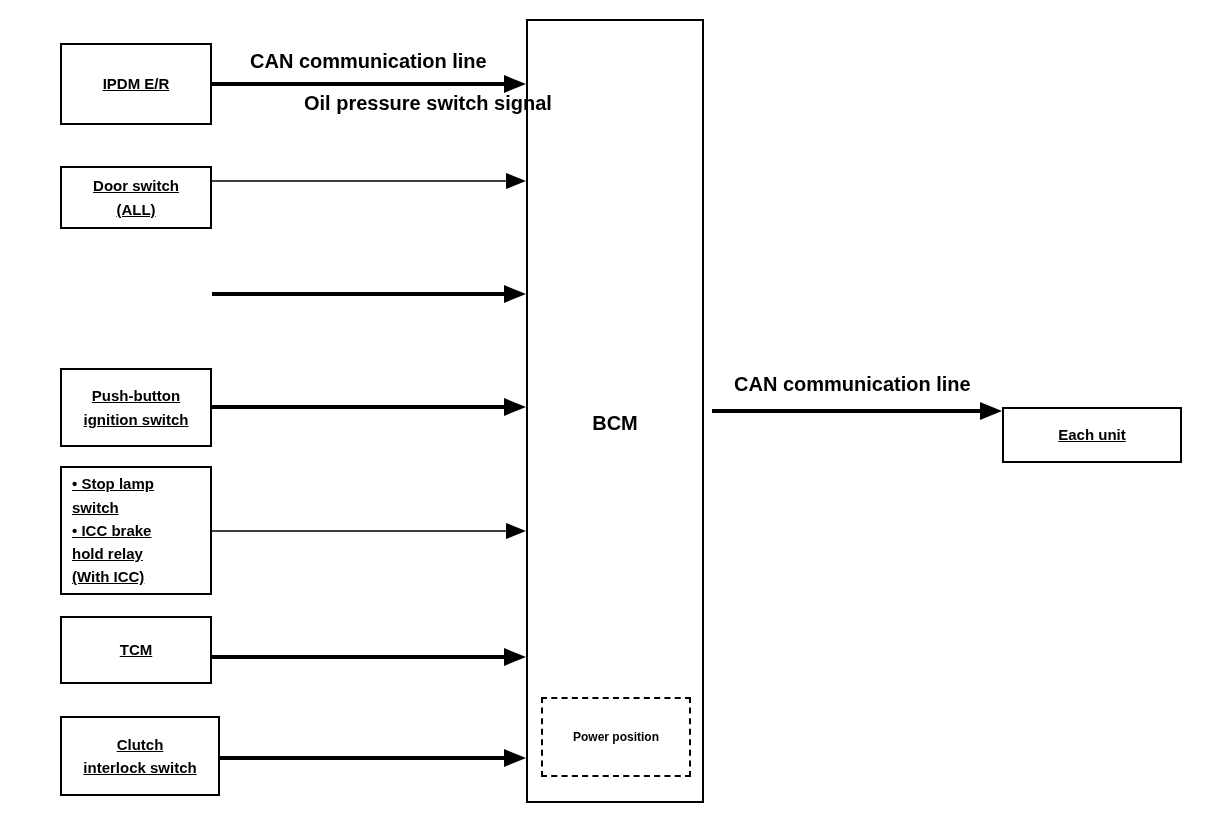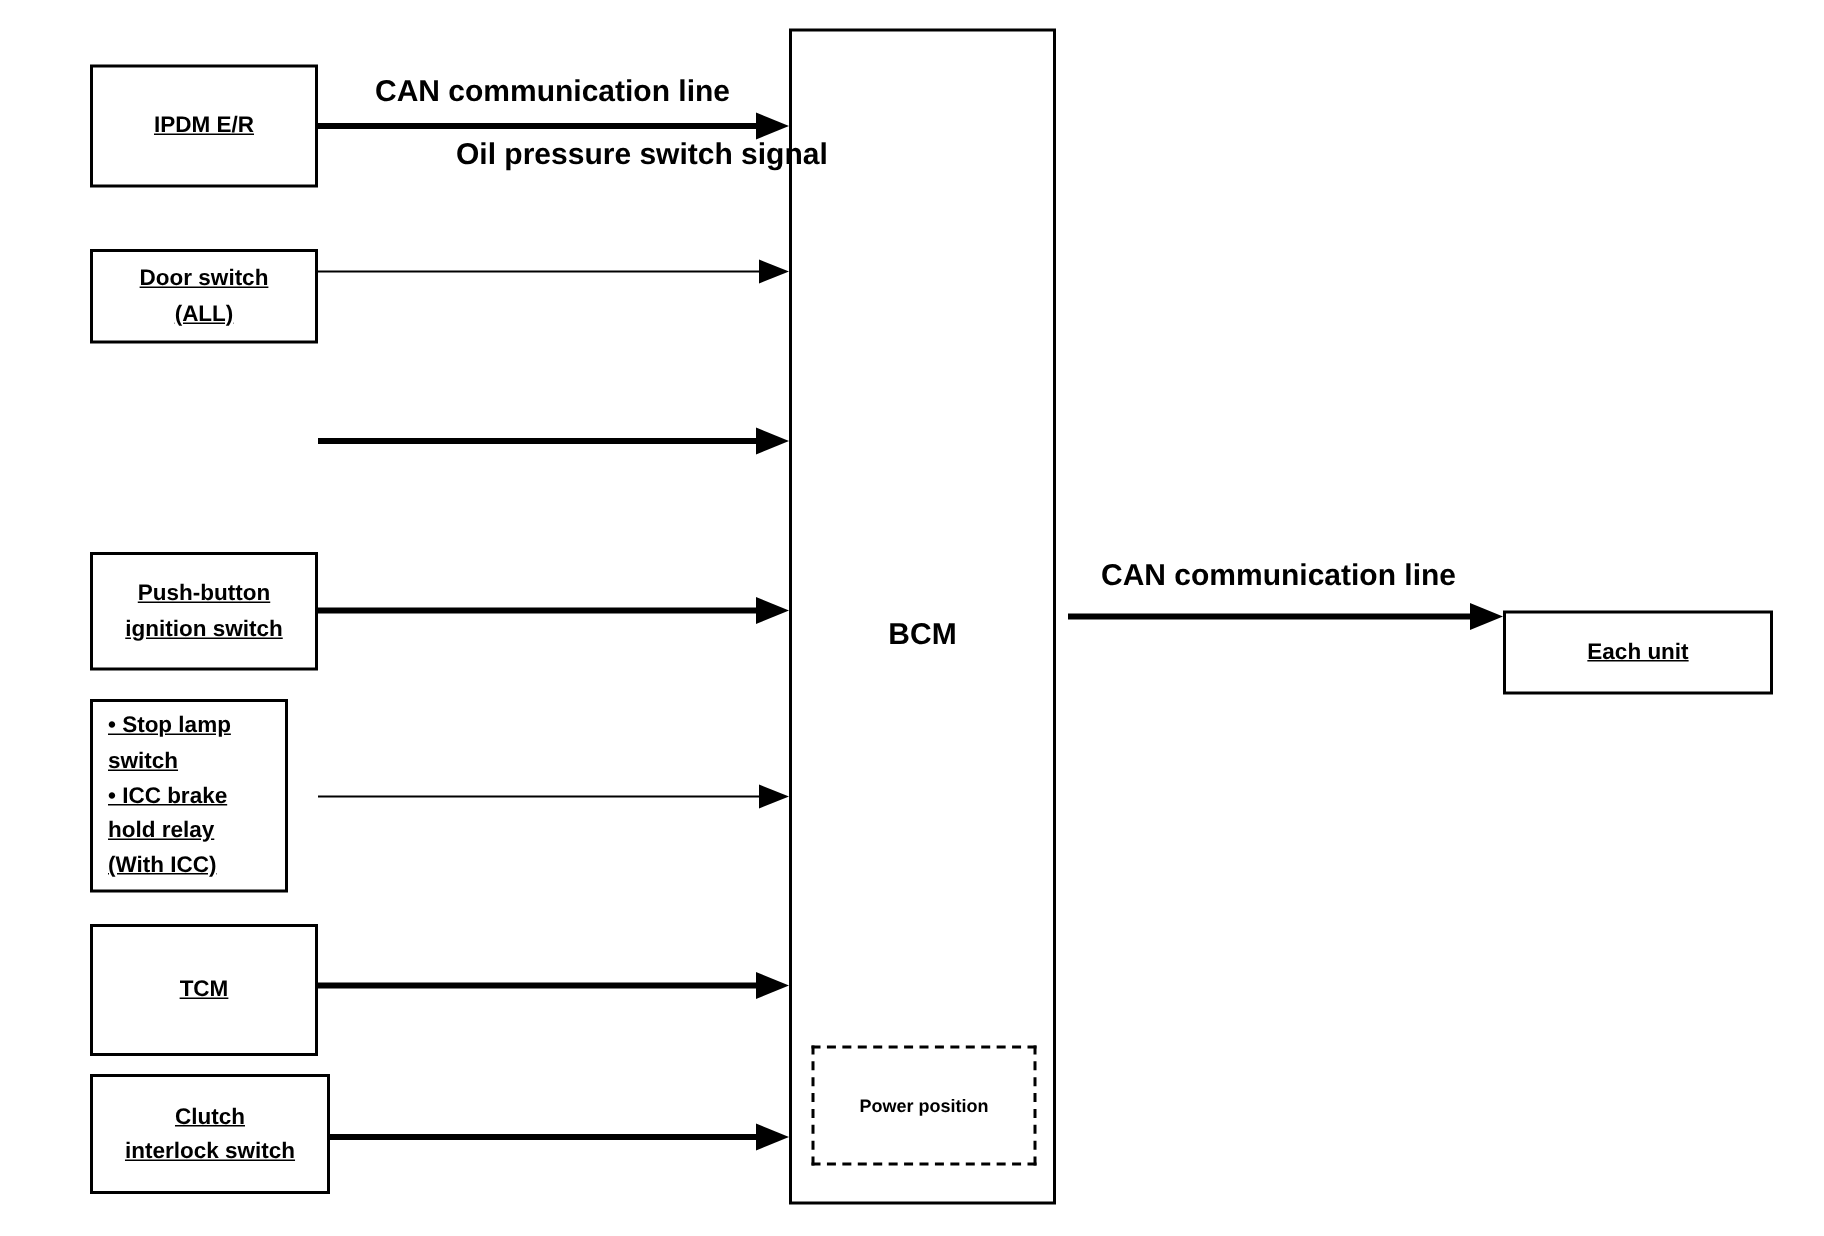--- a/index.html
+++ b/index.html
@@ -116,27 +116,27 @@
 
   <div class="box" style="left: 60px; top: 43px; width: 152px; height: 82px;">IPDM E/R</div>
 
   <div class="box" style="left: 60px; top: 146px; width: 152px; height: 63px; margin-top: 20px;">Door switch
 (ALL)</div>
 
 
   <div class="box" style="left: 60px; top: 368px; width: 152px; height: 79px;">Push-button
 ignition switch</div>
 
-  <div class="box bulleted" style="left: 60px; top: 466px; width: 132px; height: 129px;">• Stop lamp
+  <div class="box bulleted" style="left: 60px; top: 466px; width: 152px; height: 129px;">• Stop lamp
    switch
 • ICC brake
    hold relay
    (With ICC)</div>
 
-  <div class="box" style="left: 60px; top: 616px; width: 152px; height: 88px;">TCM</div>
+  <div class="box" style="left: 60px; top: 616px; width: 152px; height: 68px;">TCM</div>
 
   <div class="box" style="left: 60px; top: 716px; width: 160px; height: 80px;">Clutch
 interlock switch</div>
 
   <div class="box bcm" id="bcm-box" style="left: 526px; top: 19px; width: 178px; height: 784px;"></div>
   <div class="conn-label" id="bcm-label" style="left: 526px; top: 412px; width: 178px; text-align: center;">BCM</div>
 
   <div class="dashed-box" id="power-position-box" style="left: 541px; top: 697px; width: 150px; height: 80px;">Power position</div>
 
   <div class="box" id="each-unit-box" style="left: 1002px; top: 371px; width: 180px; height: 56px; margin-top: 36px;">Each unit</div>

